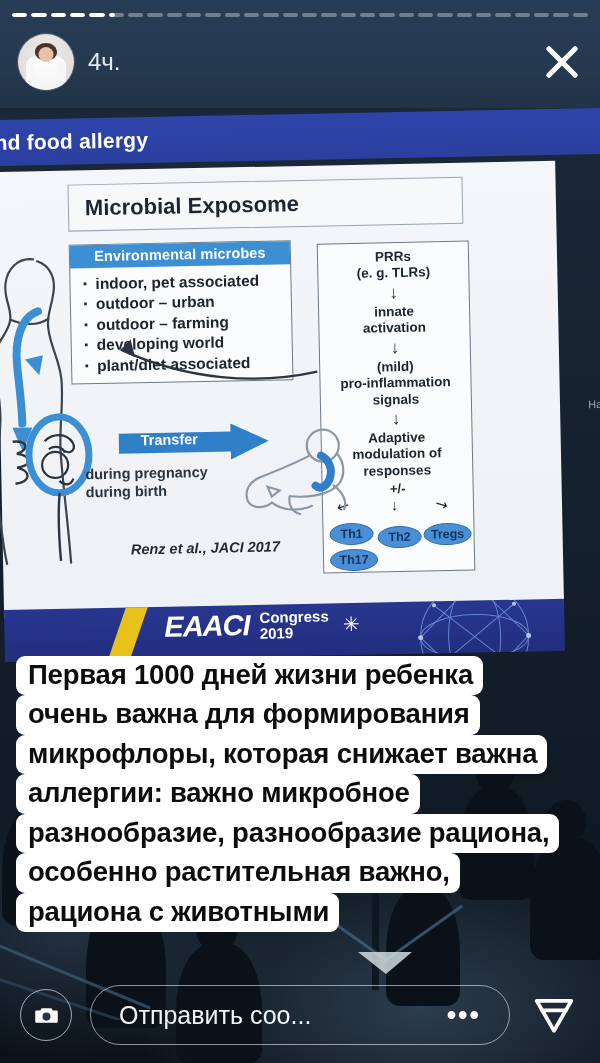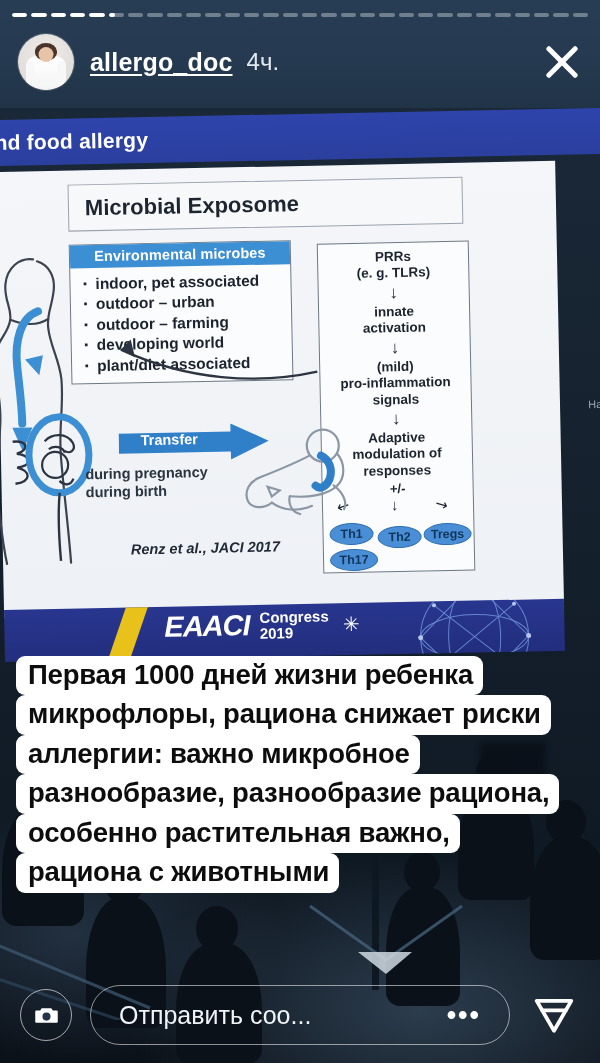--- a/index.html
+++ b/index.html
@@ -370,21 +370,22 @@
           </div>
           <div class="eaaci-star">✳</div>
         </div>
       </div>
 
     </div>
   </div>
 
   <div class="caption">
     <div class="cap-row"><span class="cap-line">Первая 1000 дней жизни ребенка</span></div>
-    <div class="cap-row"><span class="cap-line">микрофлоры, рациона снижает риски</span></div>
+    <div class="cap-row"><span class="cap-line">очень важна для формирования</span></div>
+    <div class="cap-row"><span class="cap-line">микрофлоры, которая снижает важна</span></div>
     <div class="cap-row"><span class="cap-line">аллергии: важно микробное</span></div>
     <div class="cap-row"><span class="cap-line">разнообразие, разнообразие рациона,</span></div>
     <div class="cap-row"><span class="cap-line">особенно растительная важно,</span></div>
     <div class="cap-row"><span class="cap-line">рациона с животными</span></div>
   </div>
 
   <div class="header-shade"></div>
 
   <div class="progress-row" id="progress-row">
       <div class="seg">
@@ -432,21 +433,20 @@
     </div>
 
   <div class="user-row">
     <div class="avatar">
       <div class="a-shirt"></div>
       <div class="a-arm" style="left:8px;"></div>
       <div class="a-arm" style="right:8px;"></div>
       <div class="a-hair"></div>
       <div class="a-face"></div>
     </div>
-    <div class="uname">allergo_doc</div>
     <div class="utime">4ч.</div>
     <div class="close-btn">
         <i></i>
         <i></i>
       </div>
   </div>
 
   <div class="bottom-bar">
     <div class="cam-btn">
       <svg viewBox="0 0 24 24" width="27" height="27">

